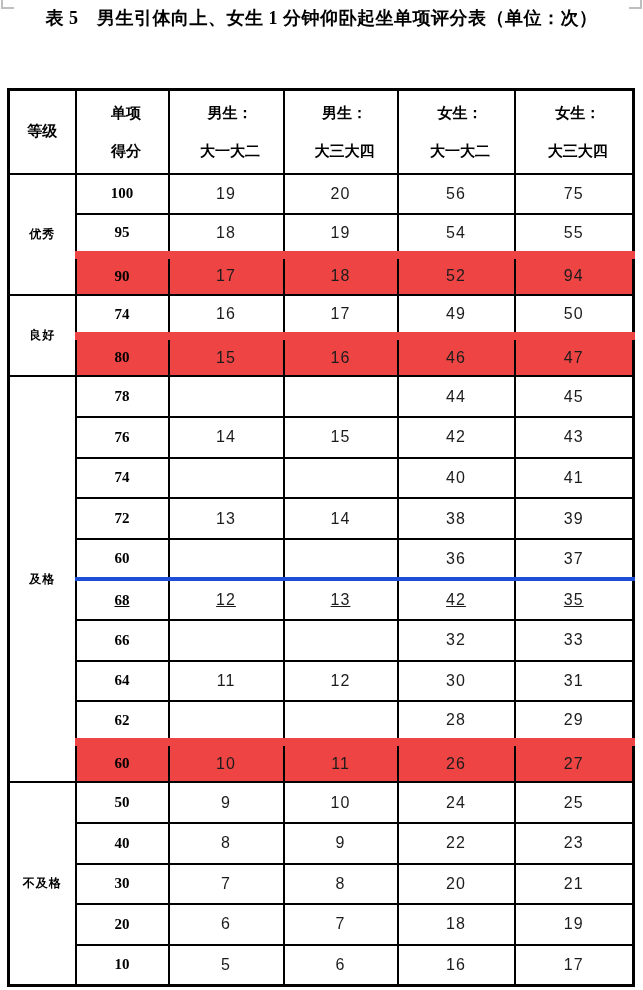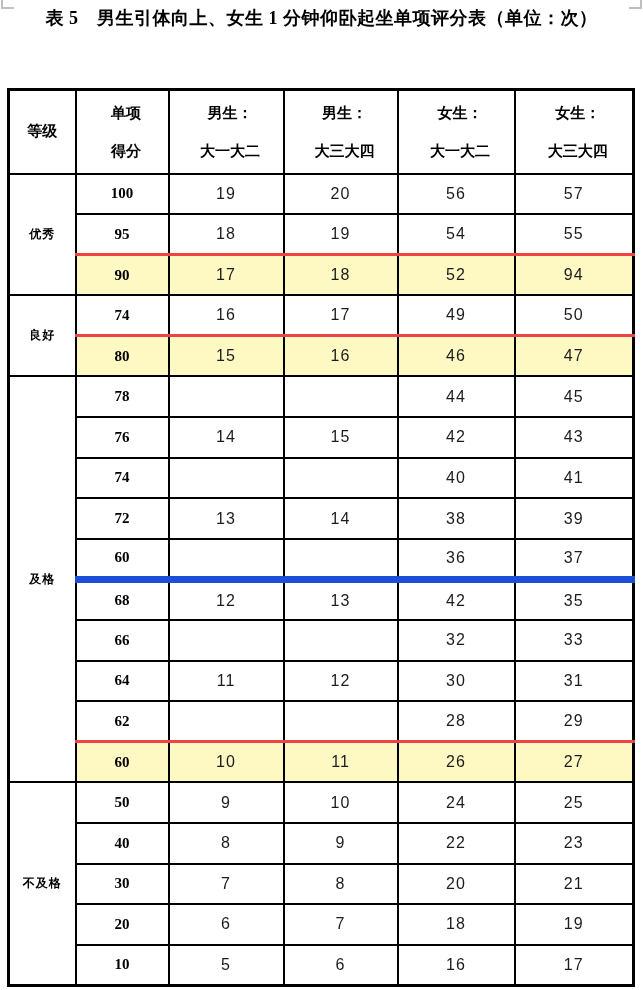--- a/index.html
+++ b/index.html
@@ -49,22 +49,22 @@
   .score-table thead tr { height: 84px; }
   .score-table tbody tr { height: 40.6px; }
 
   .score-table th { font-size: 15px; font-weight: bold; font-family: "Liberation Serif", serif; }
   .hl { line-height: 38px; margin-left: 8px; }
 
   .grade-cell { font-size: 12px; font-weight: bold; letter-spacing: 1px; }
   .score-cell { font-size: 15px; font-weight: bold; font-family: "Liberation Serif", serif; margin-left: 30px; }
   .val { font-family: "Liberation Sans", sans-serif; font-size: 16px; color: #1c1c1c; letter-spacing: 1px; }
 
-  tr.shaded td { background: #fef9c3; border-top: 3px solid #ef4444; }
-  tr.gray-top td { border-top: 7px solid #1d4ed8; }
+  tr.shaded td { background: #ef4444; border-top: 8px solid #ef4444; }
+  tr.gray-top td { border-top: 4px solid #1d4ed8; text-decoration: underline; }
 </style>
 </head>
 <body>
 
 <div class="corner corner-left"></div>
 <div class="corner corner-right"></div>
 
 <h1 class="title">表 5　男生引体向上、女生 1 分钟仰卧起坐单项评分表（单位：次）</h1>
 
 <table class="score-table">
@@ -102,21 +102,21 @@
     </tr>
   </thead>
   <tbody>
 
     <tr>
       <td class="grade-cell" rowspan="3">优秀</td>
       <td class="score-cell">100</td>
       <td class="val">19</td>
       <td class="val">20</td>
       <td class="val">56</td>
-      <td class="val">57</td>
+      <td class="val">75</td>
     </tr>
     <tr>
       <td class="score-cell">95</td>
       <td class="val">18</td>
       <td class="val">19</td>
       <td class="val">54</td>
       <td class="val">55</td>
     </tr>
     <tr class="shaded">
       <td class="score-cell">90</td>

